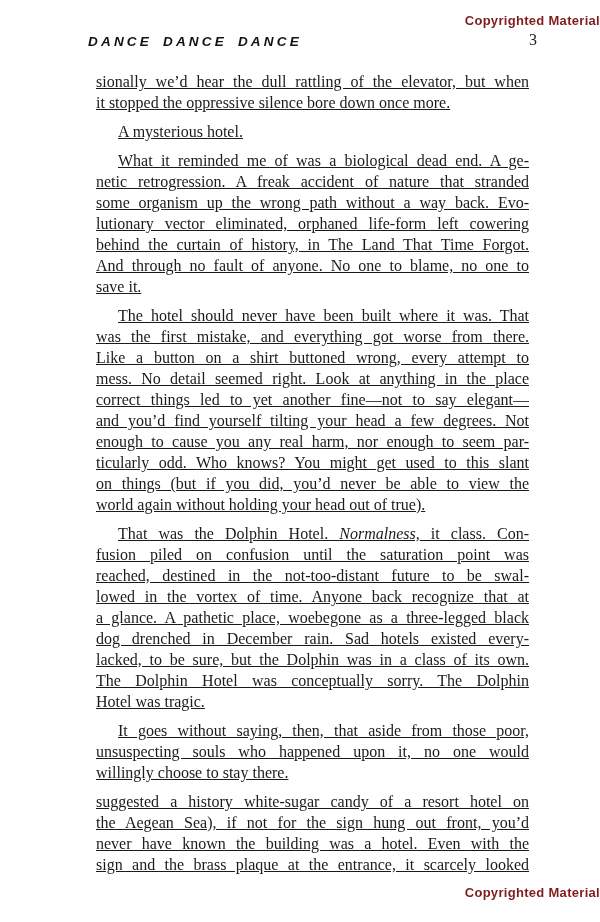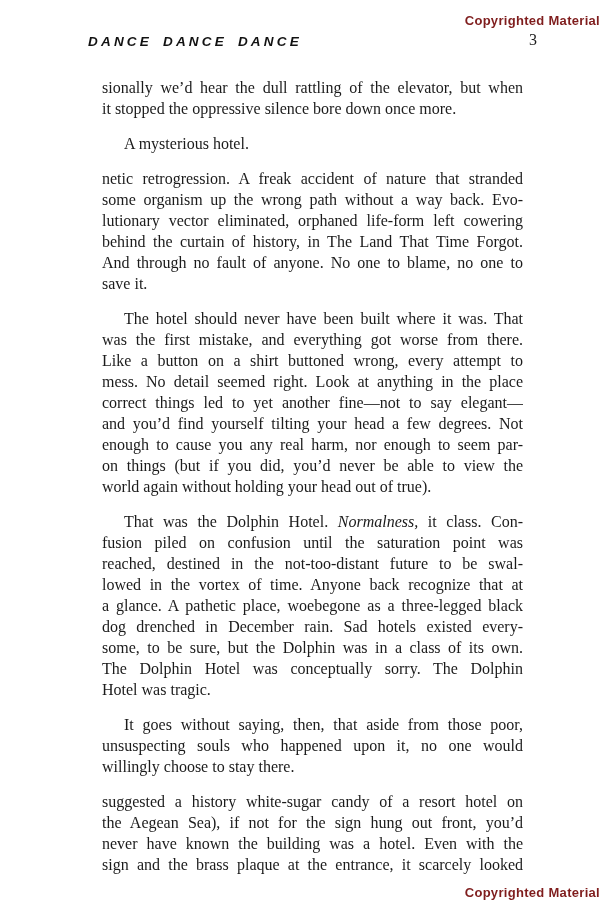--- a/index.html
+++ b/index.html
@@ -53,21 +53,21 @@
   }
   #body-text {
     position: absolute;
     top: 63px;
     left: 88px;
     width: 449px;
     font-size: 16px;
     line-height: 21px;
     color: #1b1b1b;
   }
-  .paragraph { margin: 14px; padding: 0; }
+  .paragraph { margin: 8px; padding: 0; text-decoration: underline; }
   .line {
     text-align: justify;
     text-align-last: justify;
     height: 21px;
     overflow: hidden;
     white-space: normal;
   }
   .line.endline { text-align-last: left; }
   .line.indent { text-indent: 22px; }
   .line em { font-style: italic; }
@@ -86,46 +86,48 @@
 
   <div id="body-text">
       <div class="paragraph">
         <div class="line"><span>sionally we’d hear the dull rattling of the elevator, but when</span></div>
         <div class="line endline"><span>it stopped the oppressive silence bore down once more.</span></div>
       </div>
       <div class="paragraph">
         <div class="line indent endline"><span>A mysterious hotel.</span></div>
       </div>
       <div class="paragraph">
+        <div class="line indent"><span>What it reminded me of was a biological dead end. A ge-</span></div>
         <div class="line"><span>netic retrogression. A freak accident of nature that stranded</span></div>
         <div class="line"><span>some organism up the wrong path without a way back. Evo-</span></div>
         <div class="line"><span>lutionary vector eliminated, orphaned life-form left cowering</span></div>
         <div class="line"><span>behind the curtain of history, in The Land That Time Forgot.</span></div>
         <div class="line"><span>And through no fault of anyone. No one to blame, no one to</span></div>
         <div class="line endline"><span>save it.</span></div>
       </div>
       <div class="paragraph">
         <div class="line indent"><span>The hotel should never have been built where it was. That</span></div>
         <div class="line"><span>was the first mistake, and everything got worse from there.</span></div>
         <div class="line"><span>Like a button on a shirt buttoned wrong, every attempt to</span></div>
         <div class="line"><span>mess. No detail seemed right. Look at anything in the place</span></div>
         <div class="line"><span>correct things led to yet another fine—not to say elegant—</span></div>
         <div class="line"><span>and you’d find yourself tilting your head a few degrees. Not</span></div>
         <div class="line"><span>enough to cause you any real harm, nor enough to seem par-</span></div>
+        <div class="line"><span>ticularly odd. Who knows? You might get used to this slant</span></div>
         <div class="line"><span>on things (but if you did, you’d never be able to view the</span></div>
         <div class="line endline"><span>world again without holding your head out of true).</span></div>
       </div>
       <div class="paragraph">
         <div class="line indent"><span>That was the Dolphin Hotel. </span><em>Normalness,</em><span> it class. Con-</span></div>
         <div class="line"><span>fusion piled on confusion until the saturation point was</span></div>
         <div class="line"><span>reached, destined in the not-too-distant future to be swal-</span></div>
         <div class="line"><span>lowed in the vortex of time. Anyone back recognize that at</span></div>
         <div class="line"><span>a glance. A pathetic place, woebegone as a three-legged black</span></div>
         <div class="line"><span>dog drenched in December rain. Sad hotels existed every-</span></div>
-        <div class="line"><span>some, to be sure, but the Dolphin was in a class of its own.</span></div>
+        <div class="line"><span>lacked, to be sure, but the Dolphin was in a class of its own.</span></div>
         <div class="line"><span>The Dolphin Hotel was conceptually sorry. The Dolphin</span></div>
         <div class="line endline"><span>Hotel was tragic.</span></div>
       </div>
       <div class="paragraph">
         <div class="line indent"><span>It goes without saying, then, that aside from those poor,</span></div>
         <div class="line"><span>unsuspecting souls who happened upon it, no one would</span></div>
         <div class="line endline"><span>willingly choose to stay there.</span></div>
       </div>
       <div class="paragraph">
         <div class="line"><span>suggested a history white-sugar candy of a resort hotel on</span></div>

